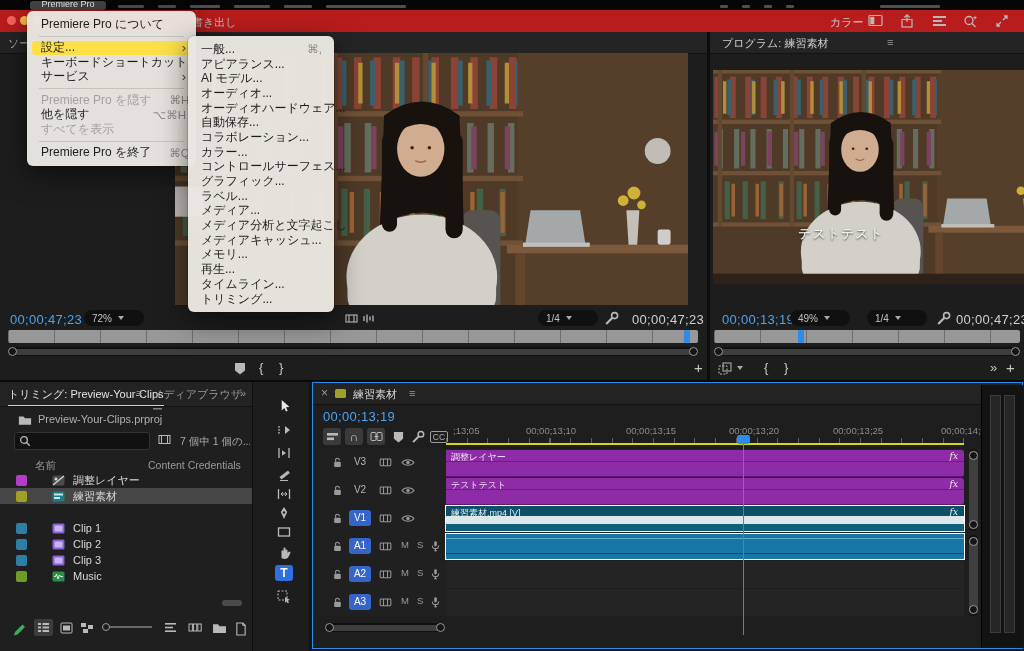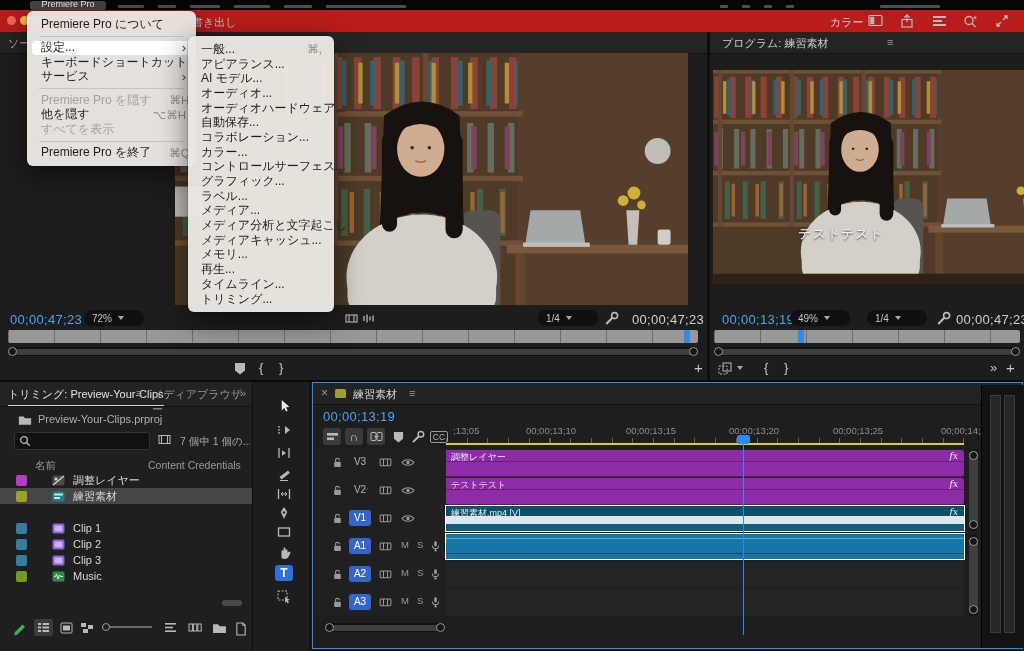--- a/index.html
+++ b/index.html
@@ -97,21 +97,21 @@
   #meters{position:absolute;left:668px;top:2px;width:41px;height:263px;background:#131313;border-left:1px solid #000;}
   .mbar{position:absolute;top:10px;width:9px;height:236px;background:#262626;border:1px solid #3c3c3c;}
   
   .menu{position:absolute;background:rgba(234,230,225,0.97);border-radius:6px;
         box-shadow:0 8px 28px rgba(0,0,0,.55),0 0 0 0.5px rgba(0,0,0,.25);padding:6px 0;z-index:50;}
   .mrow{height:14.5px;display:flex;align-items:center;padding:0 10px 0 14px;font-size:12px;color:#1d1d1d;white-space:nowrap;}
   .mrow .lbl{flex:1;}
   .mrow .sc{color:#8e8a85;margin-left:18px;font-size:11.5px;}
   .mrow .marr{color:#4d4a46;font-size:13px;margin-left:10px;}
   .mrow.dis{color:#a5a19c;}
-  .mrow.hl{background:#ffffff;border-radius:4px;margin:0 5px;padding:0 5px 0 9px;}
+  .mrow.hl{background:#fde047;border-radius:4px;margin:0 5px;padding:0 5px 0 9px;}
   .msep{height:1px;background:#c9c3bd;margin:4px 12px;}
   .submenu .mrow{height:14.7px;padding:0 12px 0 13px;}
 </style>
 </head>
 <body>
 
 <svg width="0" height="0" style="position:absolute">
 <defs>
   <symbol id="sy-lock" viewBox="0 0 14 13">
     <rect x="3.4" y="6.3" width="7.2" height="5.6" rx="1" fill="currentColor"></rect>

